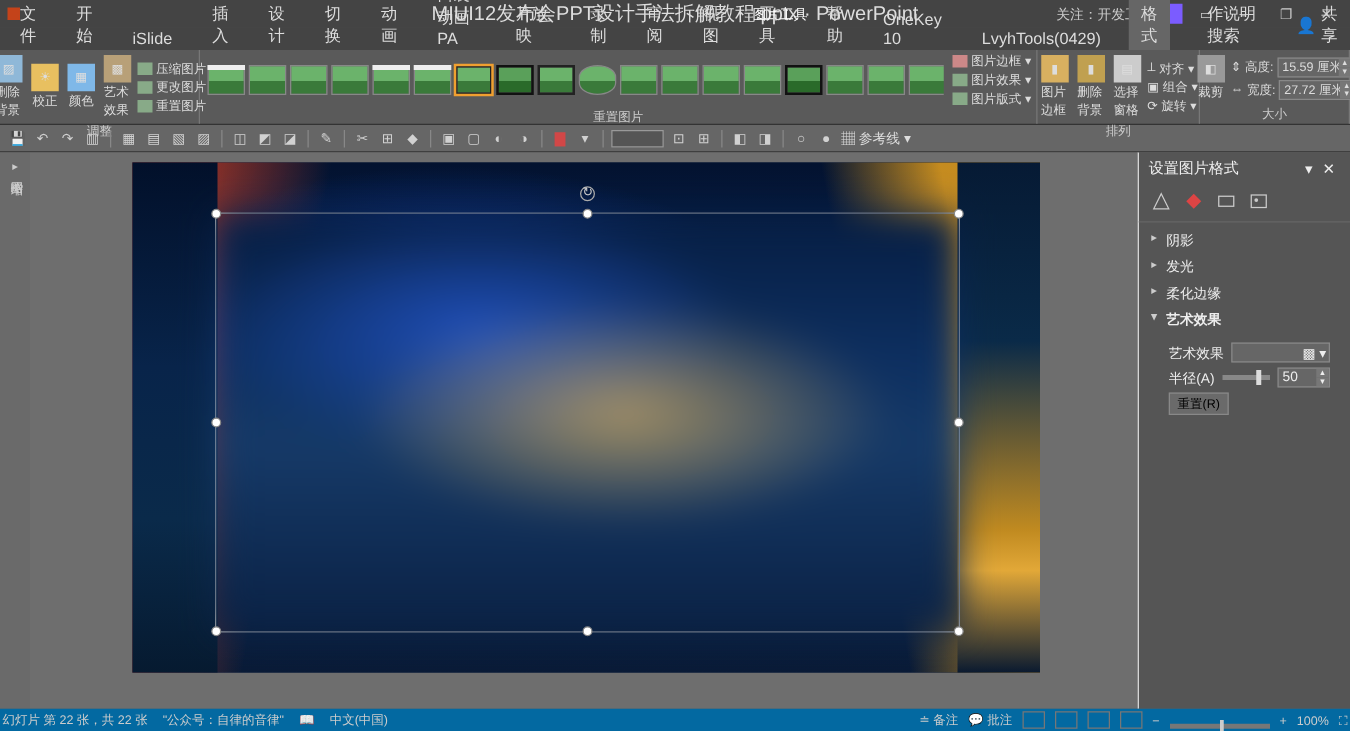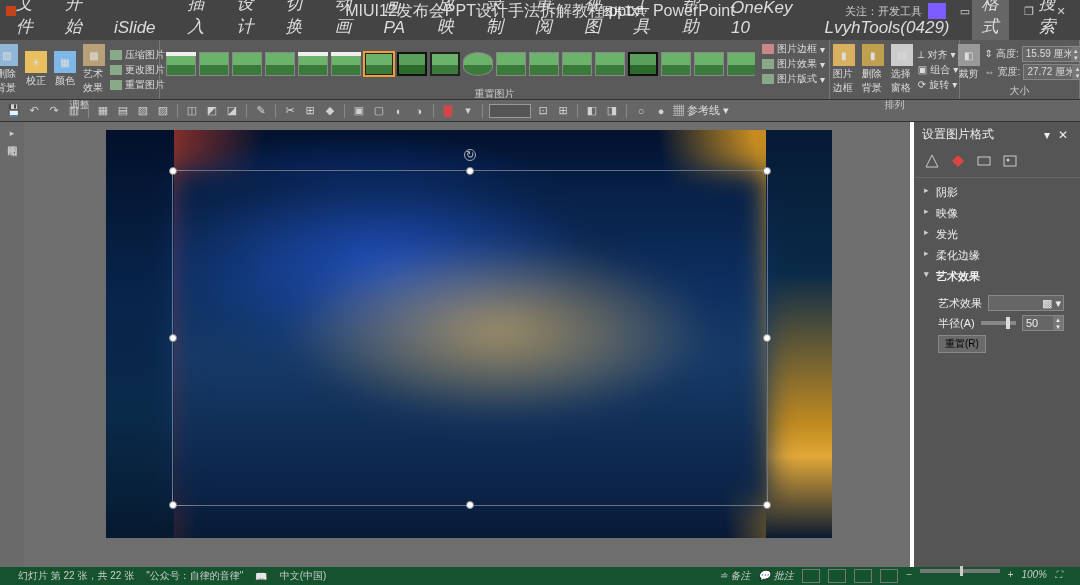--- a/index.html
+++ b/index.html
@@ -9,21 +9,21 @@
 .titlebar { height:22px; background:#444; display:flex; align-items:center; padding:0 6px; }
 .title-left { flex:1; display:flex; align-items:center; gap:4px; }
 .title-left .dot { width:10px; height:10px; background:#c4431a; }
 .title-center { position:absolute; left:50%; transform:translateX(-50%); color:#ddd; font-size:16px; }
 .title-context { position:absolute; left:590px; top:0; height:22px; padding:0 12px; font-size:11px; color:#fff; display:flex; align-items:center; }
 .title-right { display:flex; align-items:center; gap:6px; font-size:11px; color:#ccc; }
 .title-right .iconbtn { width:26px; height:18px; display:flex; align-items:center; justify-content:center; }
 .title-right .purple { background:#7b5cff; width:18px; height:16px; }
 
 
-.tabs { height:18px; background:#444; display:flex; align-items:flex-end; padding-left:6px; gap:12px; font-size:17px; color:#ddd;font-style:italic; }
+.tabs { height:18px; background:#444; display:flex; align-items:flex-end; padding-left:6px; gap:12px; font-size:13px; color:#ddd; }
 .tab { padding:2px 10px 2px; cursor:pointer; }
 .tab.active { background:#666; }
 .share { margin-left:auto; padding:2px 10px; display:flex; align-items:center; gap:4px; }
 
 
 .ribbon { height:60px; background:#5a5a5a; display:flex; border-bottom:1px solid #333; }
 .rgroup { border-right:1px solid #777; display:flex; flex-direction:column; align-items:center; justify-content:space-between; padding:2px 4px 1px; }
 .rgroup-body { display:flex; align-items:center; gap:3px; flex:1; }
 .rgroup-label { font-size:10px; color:#ccc; padding-top:1px; white-space:nowrap; }
 .bigbtn { display:flex; flex-direction:column; align-items:center; gap:1px; font-size:10px; color:#ddd; padding:2px 2px; }
@@ -71,21 +71,21 @@
   radial-gradient(ellipse 60% 45% at 55% 48%, rgba(255,200,100,.6), transparent 60%),
   radial-gradient(ellipse 55% 45% at 35% 28%, rgba(40,90,210,.75), transparent 65%),
   linear-gradient(180deg,#071d40 0,#0e2f5e 35%,#173a66 55%,#0b2142 100%);
   filter:blur(14px) saturate(1.05);
 }
 .handle { position:absolute; width:8px; height:8px; background:#fff; border:1px solid #888; border-radius:50%; }
 .rot { position:absolute; left:50%; top:-22px; transform:translateX(-50%); width:12px; height:12px; border:1px solid #aaa; border-radius:50%; }
 .rot::after{content:"↻"; font-size:10px; color:#ccc; position:relative; top:-2px; left:1px;}
 
 
-.rpane { width:170px; background:#555; border-left:4px solid #ffffff; display:flex; flex-direction:column; font-size:11px; color:#eee; }
+.rpane { width:170px; background:#555; border-left:1px solid #ffffff; display:flex; flex-direction:column; font-size:11px; color:#eee; }
 .rpane-head { display:flex; align-items:center; justify-content:space-between; padding:4px 8px; font-size:12px; }
 .rpane-head .ctrls span{ padding:0 4px; cursor:pointer; }
 .rpane-tabs { display:flex; gap:6px; padding:4px 8px 6px; border-bottom:1px solid #666; }
 .rtab { width:20px; height:20px; border:1px solid transparent; display:flex; align-items:center; justify-content:center; }
 .rtab.active { color:#d44; }
 .rtab svg { width:16px; height:16px; }
 .rlist { padding:4px 6px; }
 .ritem { padding:3px 6px 3px 16px; position:relative; cursor:pointer; }
 .ritem::before { content:"▸"; position:absolute; left:4px; font-size:9px; color:#ccc; }
 .ritem.open::before { content:"▾"; }
@@ -99,22 +99,22 @@
 .numbox { width:42px; height:16px; border:1px solid #888; background:#666; display:flex; align-items:center; padding:0 3px; position:relative; }
 .spin { position:absolute; right:0; top:0; bottom:0; width:10px; display:flex; flex-direction:column; }
 .spin div{ flex:1; font-size:7px; text-align:center; line-height:7px; background:#777; }
 .btn { border:1px solid #888; background:#6a6a6a; padding:1px 6px; font-size:10px; }
 
 
 .sizecol { display:flex; flex-direction:column; gap:2px; font-size:10px; }
 .sizecol .numbox { width:60px; }
 
 
-.status { position:absolute; left:0; right:0; bottom:0; height:18px; background:#14532d; display:flex; align-items:center; font-size:10px; color:#ccc; padding:0 18px; gap:12px;margin-top:32px; }
-.status .right { margin-left:auto; display:flex; align-items:flex-start; gap:8px;font-style:italic; }
+.status { position:absolute; left:0; right:0; bottom:0; height:18px; background:#0369a1; display:flex; align-items:center; font-size:10px; color:#ccc; padding:0 2px; gap:12px;margin-top:32px; }
+.status .right { margin-left:auto; display:flex; align-items:flex-end; gap:8px; }
 .status .vbtn { width:18px; height:14px; border:1px solid #777; }
 .zoom-track { width:80px; height:4px; background:#777; position:relative; }
 .zoom-track::after{content:""; position:absolute; left:50%; top:-3px; width:3px; height:10px; background:#ccc;}
 
 svg { display:block; }
 </style>
 </head>
 <body>
 
 <div class="titlebar">
@@ -376,21 +376,20 @@
         </div>
       <div class="rtab">
           <svg viewBox="0 0 16 16">
             <rect x="2" y="3" width="12" height="10" fill="none" stroke="#ccc"></rect>
             <circle cx="6" cy="7" r="1.5" fill="#ccc"></circle>
           </svg>
         </div>
     </div>
     <div class="rlist">
       <div class="ritem">阴影</div>
-      <div class="ritem">映像</div>
       <div class="ritem">发光</div>
       <div class="ritem">柔化边缘</div>
       <div class="ritem open bold">艺术效果</div>
       <div class="subpanel">
         <div class="row">
           <span class="lab">艺术效果</span>
           <div class="combo">▩ ▾</div>
         </div>
         <div class="row">
           <span class="lab">半径(A)</span>

